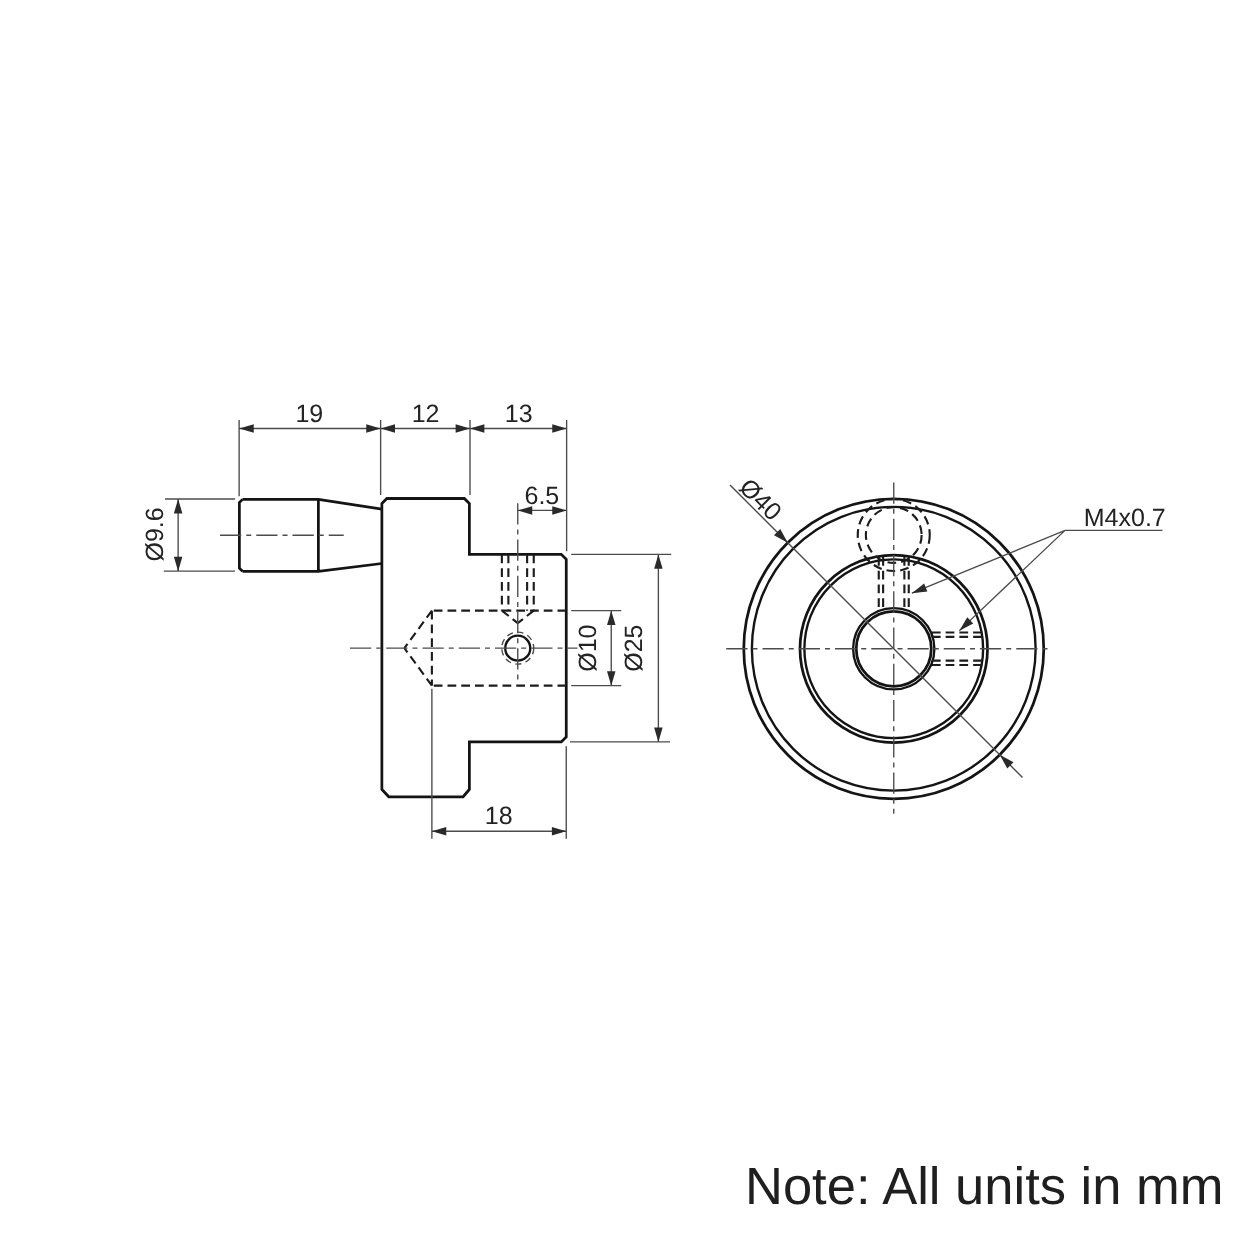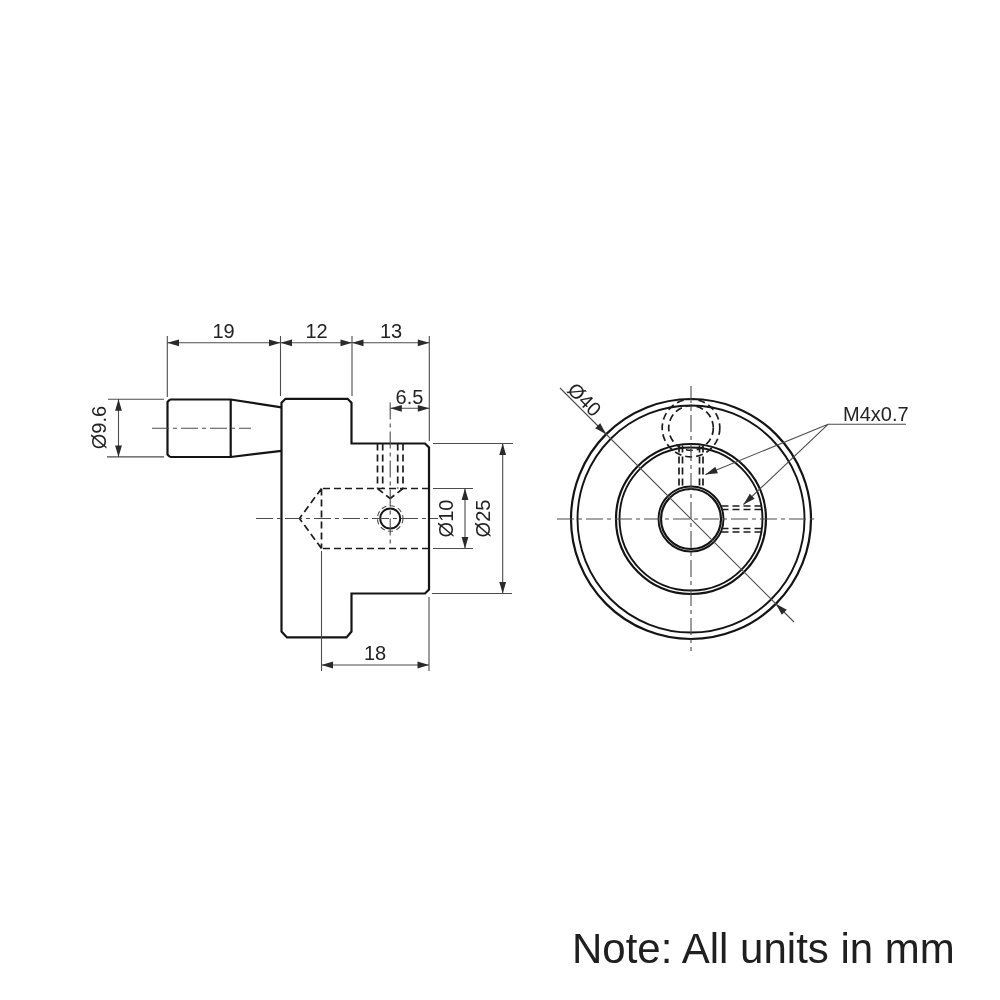--- a/index.html
+++ b/index.html
@@ -1,17 +1,17 @@
 <!DOCTYPE html>
 <html><head>
 <meta charset="utf-8">
 <style>
   html,body{margin:0;padding:0;background:#ffffff;}
   #canvas{position:relative;width:974px;height:1000px;background:#ffffff;overflow:hidden;
-          font-family:"Liberation Sans", sans-serif;}
+          font-family:"Liberation Sans", sans-serif;margin-left:24px;}
   svg{position:absolute;left:0;top:0;}
   .obj{stroke:#141414;stroke-width:2.2;fill:none;stroke-linejoin:miter;stroke-linecap:butt;}
   .obj2{stroke:#141414;stroke-width:1.9;fill:none;}
   .hid{stroke:#1c1c1c;stroke-width:1.7;fill:none;stroke-dasharray:7 4;}
   .thin{stroke:#4c4c4c;stroke-width:1.1;fill:none;}
   .cl{stroke:#4c4c4c;stroke-width:1.1;fill:none;stroke-dasharray:17 4 4 4;}
   .arr{fill:#2a2a2a;stroke:none;}
   .dimtxt{fill:#232323;font-size:20px;font-family:"Liberation Sans",sans-serif;}
   .notetxt{fill:#1f1f1f;font-size:42px;font-family:"Liberation Sans",sans-serif;}
 </style>

